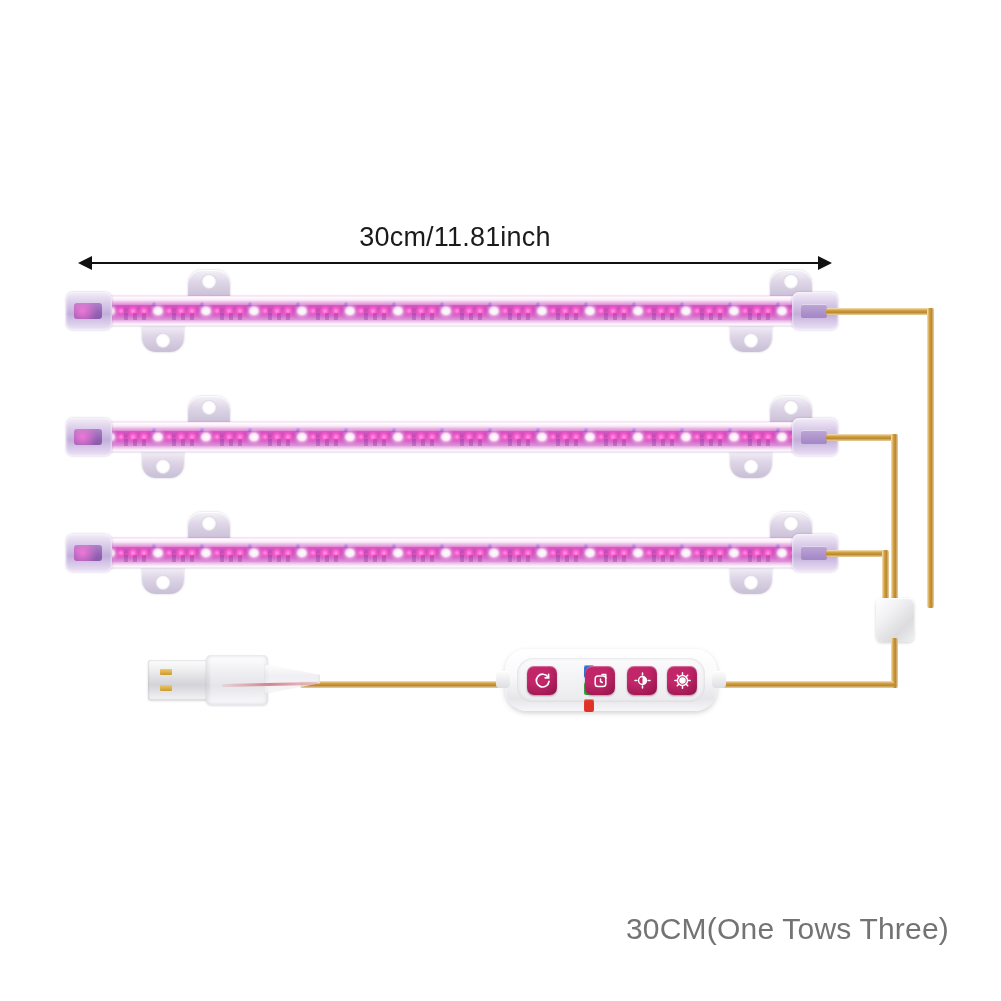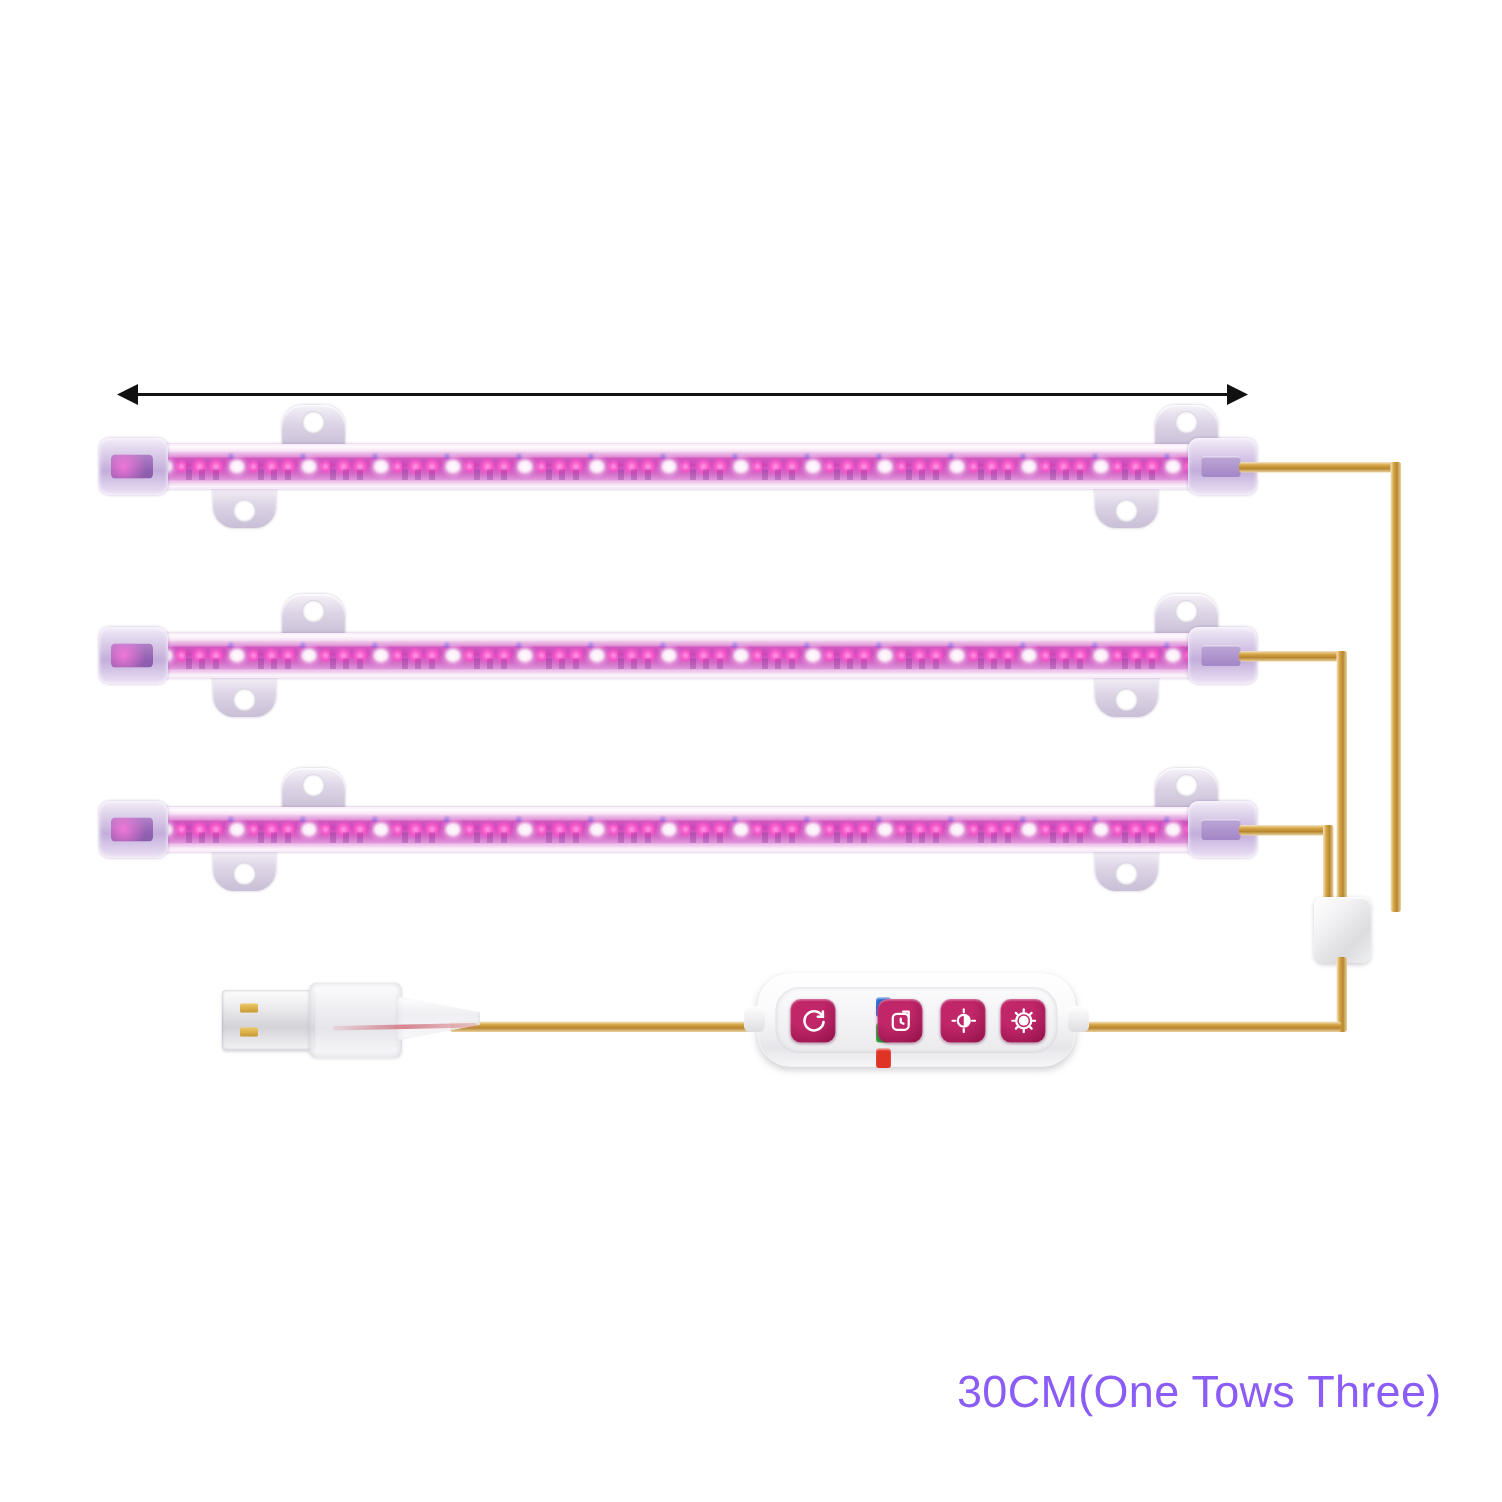--- a/index.html
+++ b/index.html
@@ -324,33 +324,34 @@
     position: absolute;
     left: 74px; top: 37px;
     width: 96px; height: 3px;
     background: linear-gradient(90deg, rgba(214,120,130,.15), rgba(206,96,110,.75), rgba(214,130,140,.35));
     border-radius: 2px;
     transform: rotate(-1.2deg);
   }
 
   
   #caption {
-    right: 40px;
+    right: 52px;
     top: 912px;
     font-size: 30px;
-    color: #8b5cf6;
+    color: #737373;
     letter-spacing: 0.2px;
     white-space: nowrap;
   }
 </style>
 </head>
 <body>
 
 <div id="stage">
 
+  <div class="abs" id="dim-label">30cm/11.81inch</div>
 
   <div class="abs" id="dim-line-wrap">
     <div class="arrow-head" id="arrow-left"></div>
     <div id="dim-rule"></div>
     <div class="arrow-head" id="arrow-right"></div>
   </div>
 
   <div class="abs led-bar" style="top:288px;">
     <div class="tab top" style="left:118px;"></div>
     <div class="tab bottom" style="left:72px;"></div>

